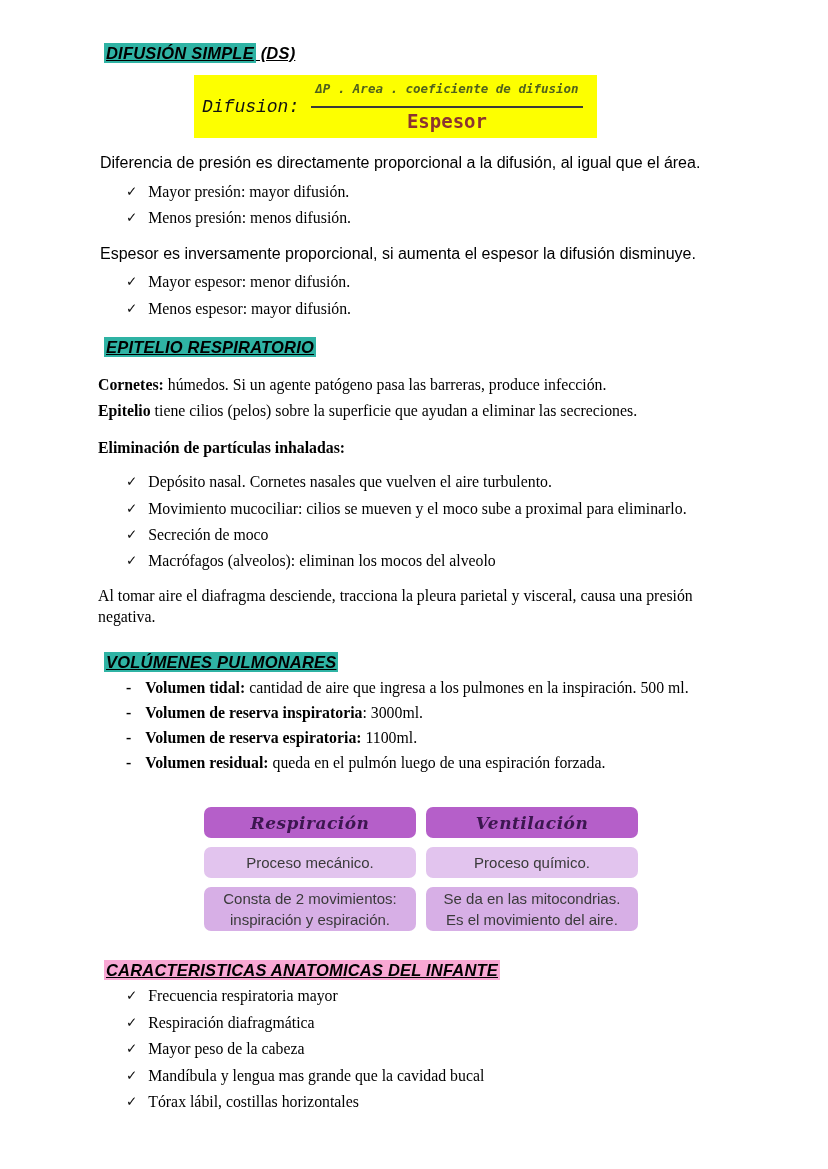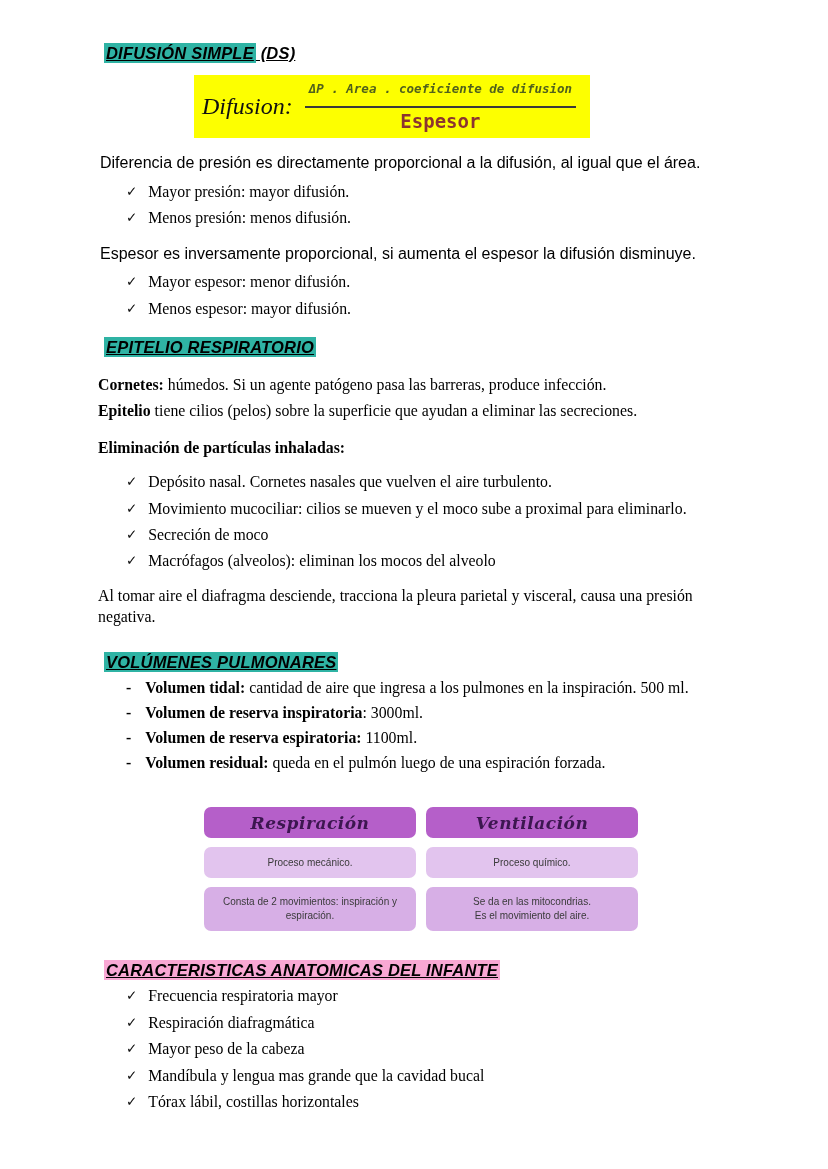--- a/index.html
+++ b/index.html
@@ -22,21 +22,21 @@
   .h-suffix  { background:transparent; }
 
   .p-serif { font-size:15.8px; line-height:1.3; margin:0 0 6px 0; }
   .p-sans  { font-family:"Liberation Sans", sans-serif; font-size:16px; line-height:1.35; margin:14px 0 8px 2px; }
 
   .formula-wrap { margin:8px 0 10px 96px; }
   .formula {
     display:inline-flex; align-items:center; gap:12px;
     background:#fdff00; padding:6px 14px 6px 8px;
   }
-  .formula-label { font-family:Liberation Serif, serif; font-style:italic; font-size:24px; color:#111; }
+  .formula-label { font-family:Liberation Mono, monospace; font-style:italic; font-size:18px; color:#111; }
   .fraction { display:flex; flex-direction:column; align-items:center; }
   .fraction .num {
     font-family:"DejaVu Sans Mono", monospace; font-weight:bold; font-style:italic;
     font-size:12.5px; color:#50611c; padding:0 4px 10px 4px;
     border-bottom:2px solid #3a3a3a;
   }
   .fraction .den {
     font-family:"DejaVu Sans Mono", monospace; font-weight:bold;
     font-size:19px; color:#8c3430; padding-top:2px;
   }
@@ -61,21 +61,21 @@
   }
   .vt-head {
     background:#b55fc9; border-radius:7px; height:31px;
     display:flex; align-items:center; justify-content:center;
     font-family:"DejaVu Serif", serif; font-style:italic; font-weight:bold;
     font-size:17px; color:#3c1650; letter-spacing:0.5px;
   }
   .vt-cell {
     border-radius:7px;
     display:flex; align-items:center; justify-content:center; text-align:center;
-    font-family:"Liberation Sans", sans-serif; font-size:10px; color:#3a3a3a;
+    font-family:"Liberation Sans", sans-serif; font-size:15px; color:#3a3a3a;
     padding:4px 14px; box-sizing:border-box; white-space:pre-line; line-height:1.45;
   }
   .vt-r1 { background:#e2c4ee; height:31px; }
   .vt-r2 { background:#d7afe6; height:44px; }
 
   .mt-lg { margin-top:26px; }
   .mt-xl { margin-top:30px; }
 </style>
 </head>
 <body>

